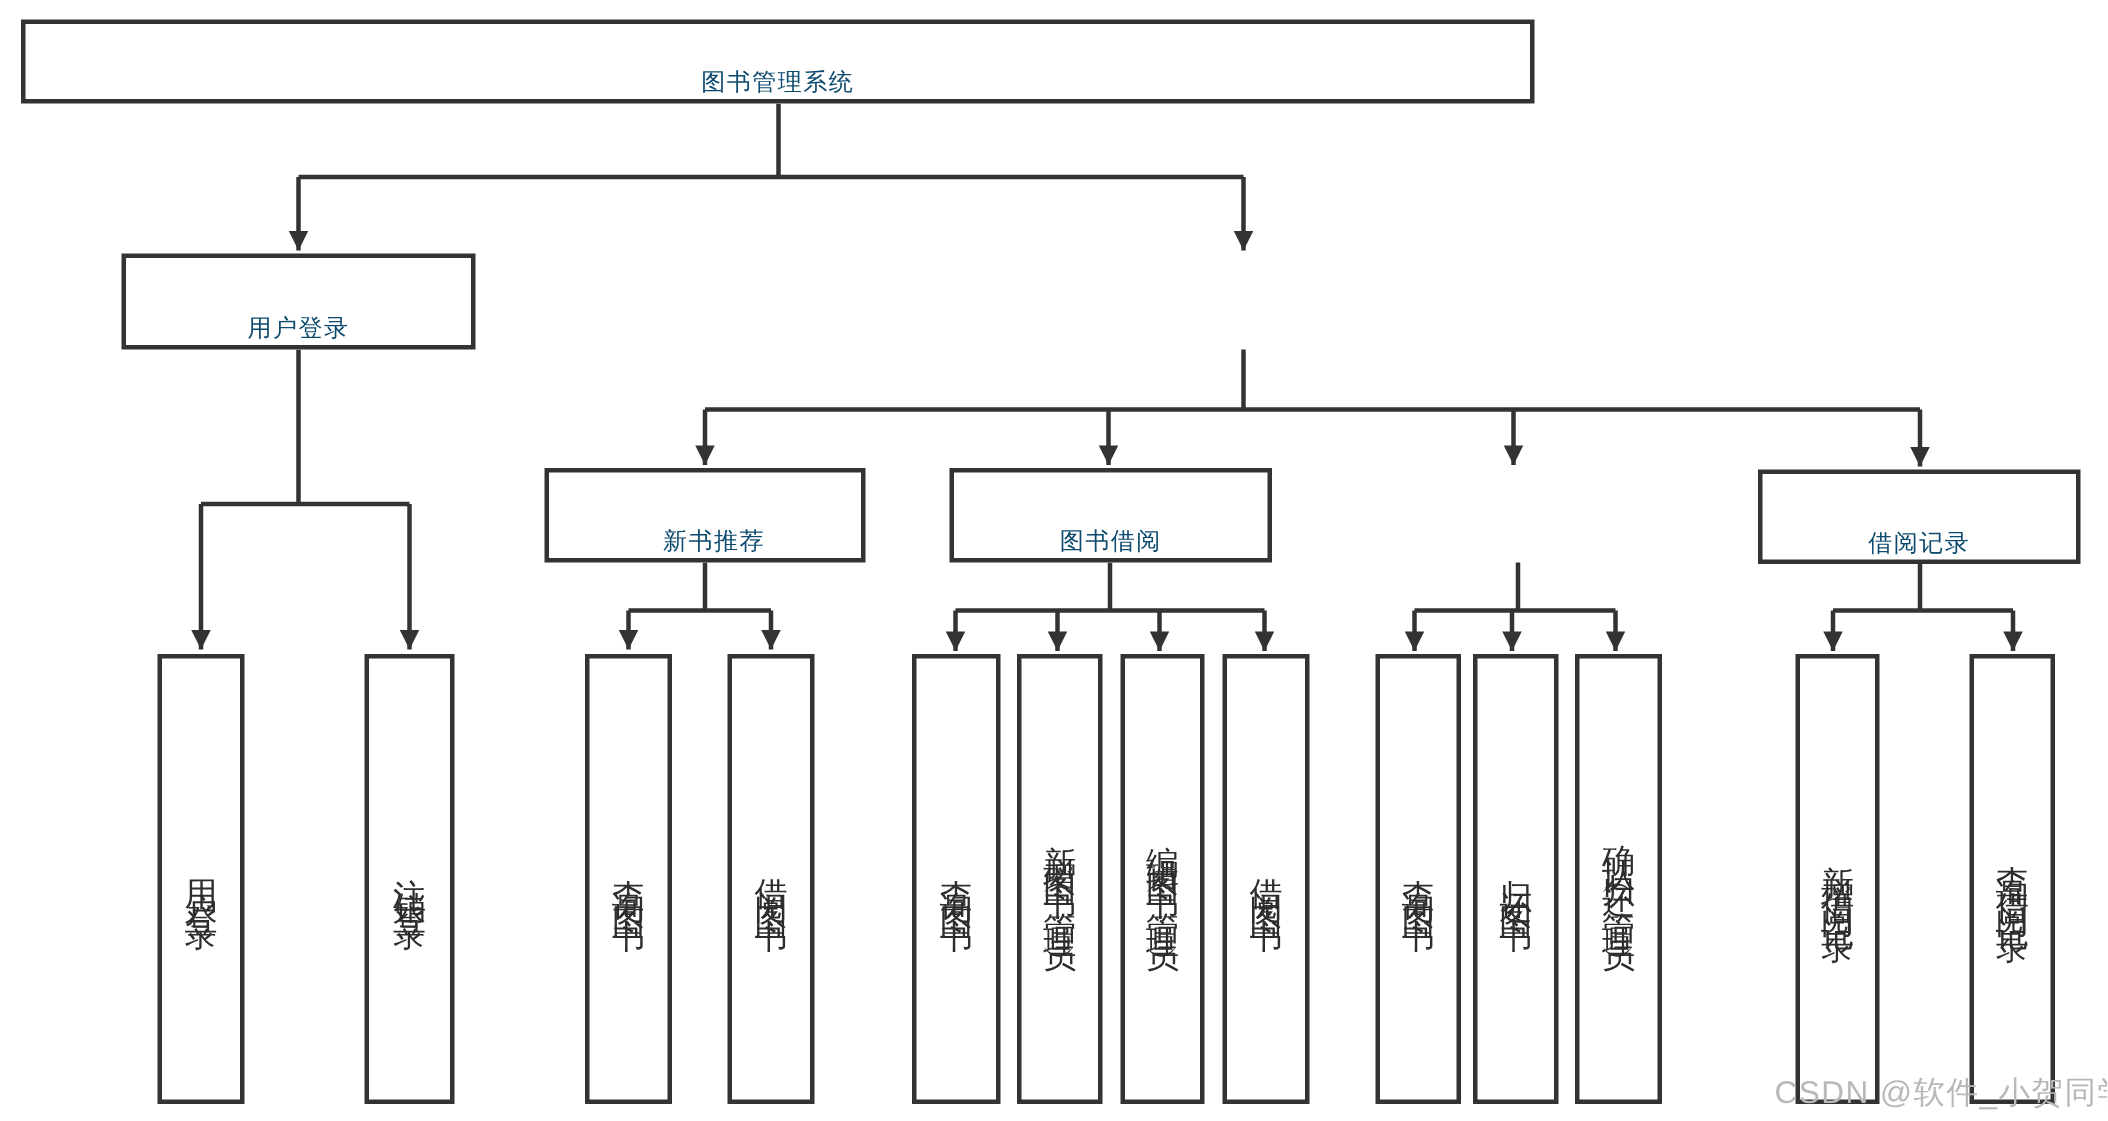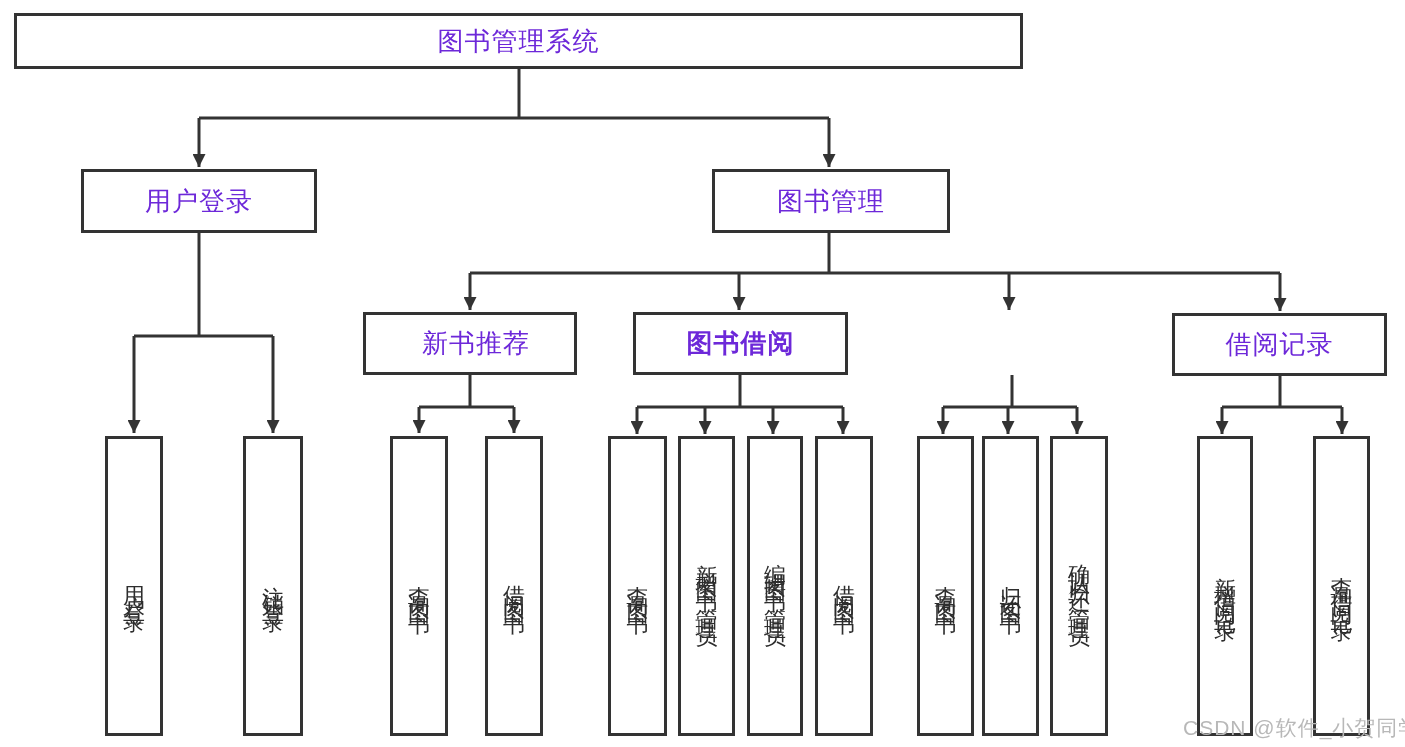--- a/index.html
+++ b/index.html
@@ -16,25 +16,25 @@
     left: 0; top: 0;
     width: 1405px; height: 747px;
     pointer-events: none;
   }
   .hbox {
     position: absolute;
     box-sizing: border-box;
     background: #ffffff;
     border: 3px solid #333333;
     display: flex;
-    align-items: center;
+    align-items: flex-end;
     justify-content: center;
-    font-size: 26px;
+    font-size: 16px;
     letter-spacing: 1px;
-    color: #6d28d9;
+    color: #0c4a6e;
     z-index: 2;
   }
   .vbox {
     position: absolute;
     box-sizing: border-box;
     background: #ffffff;
     border: 3px solid #333333;
     display: flex;
     align-items: center;
     justify-content: center;
@@ -103,28 +103,25 @@
     <path fill="none" stroke="#333333" stroke-width="3" marker-end="url(#arrow)" d="M1342 407 V434"></path>
   </svg>
 
   <div class="hbox" style="left:14px; top:13px; width:1009px; height:56px;">
     <span>图书管理系统</span>
   </div>
 
   <div class="hbox" style="left:81px; top:169px; width:236px; height:64px;">
     <span>用户登录</span>
   </div>
-  <div class="hbox" style="left:712px; top:169px; width:238px; height:64px;">
-    <span>图书管理</span>
-  </div>
 
   <div class="hbox" style="left:363px; top:312px; width:214px; height:63px;padding-left:12px;">
     <span>新书推荐</span>
   </div>
-  <div class="hbox" style="left:633px; top:312px; width:215px; height:63px;font-weight:bold;">
+  <div class="hbox" style="left:633px; top:312px; width:215px; height:63px;">
     <span>图书借阅</span>
   </div>
   <div class="hbox" style="left:1172px; top:313px; width:215px; height:63px;">
     <span>借阅记录</span>
   </div>
 
   <div class="vbox" style="left:105px; width:58px;">
     <span class="vtext">用户登录</span>
   </div>
   <div class="vbox" style="left:243px; width:60px;">

